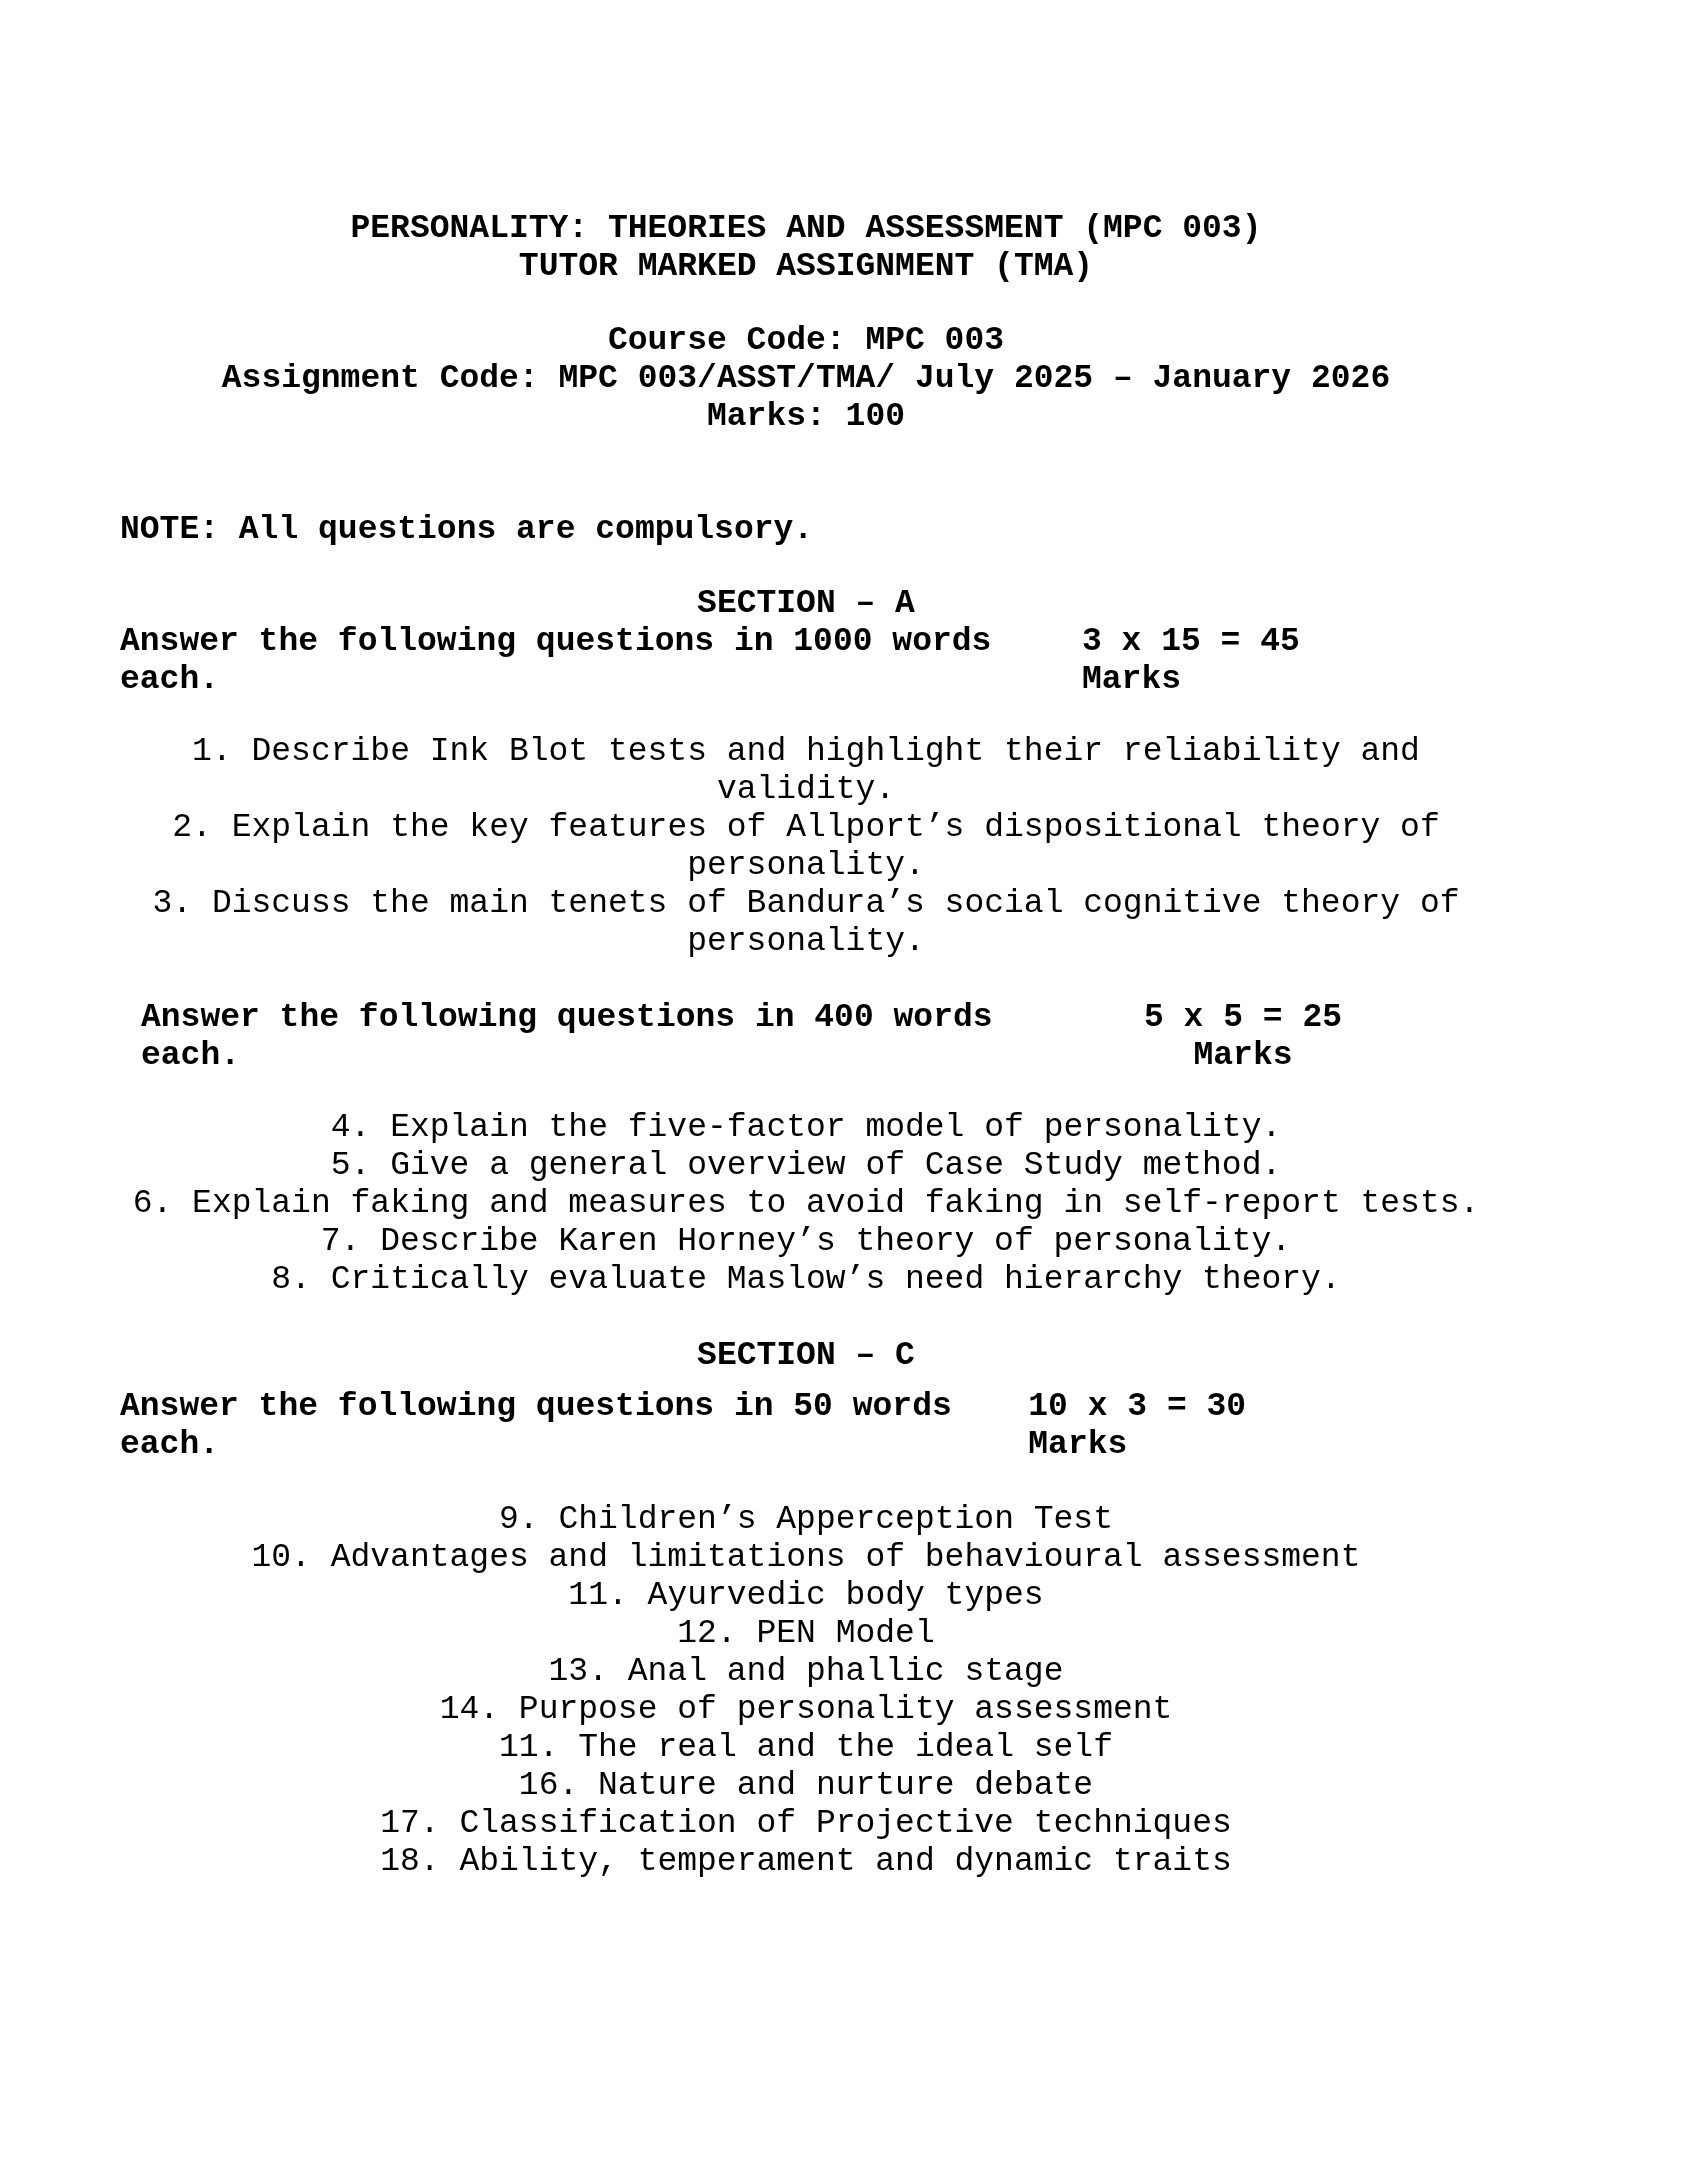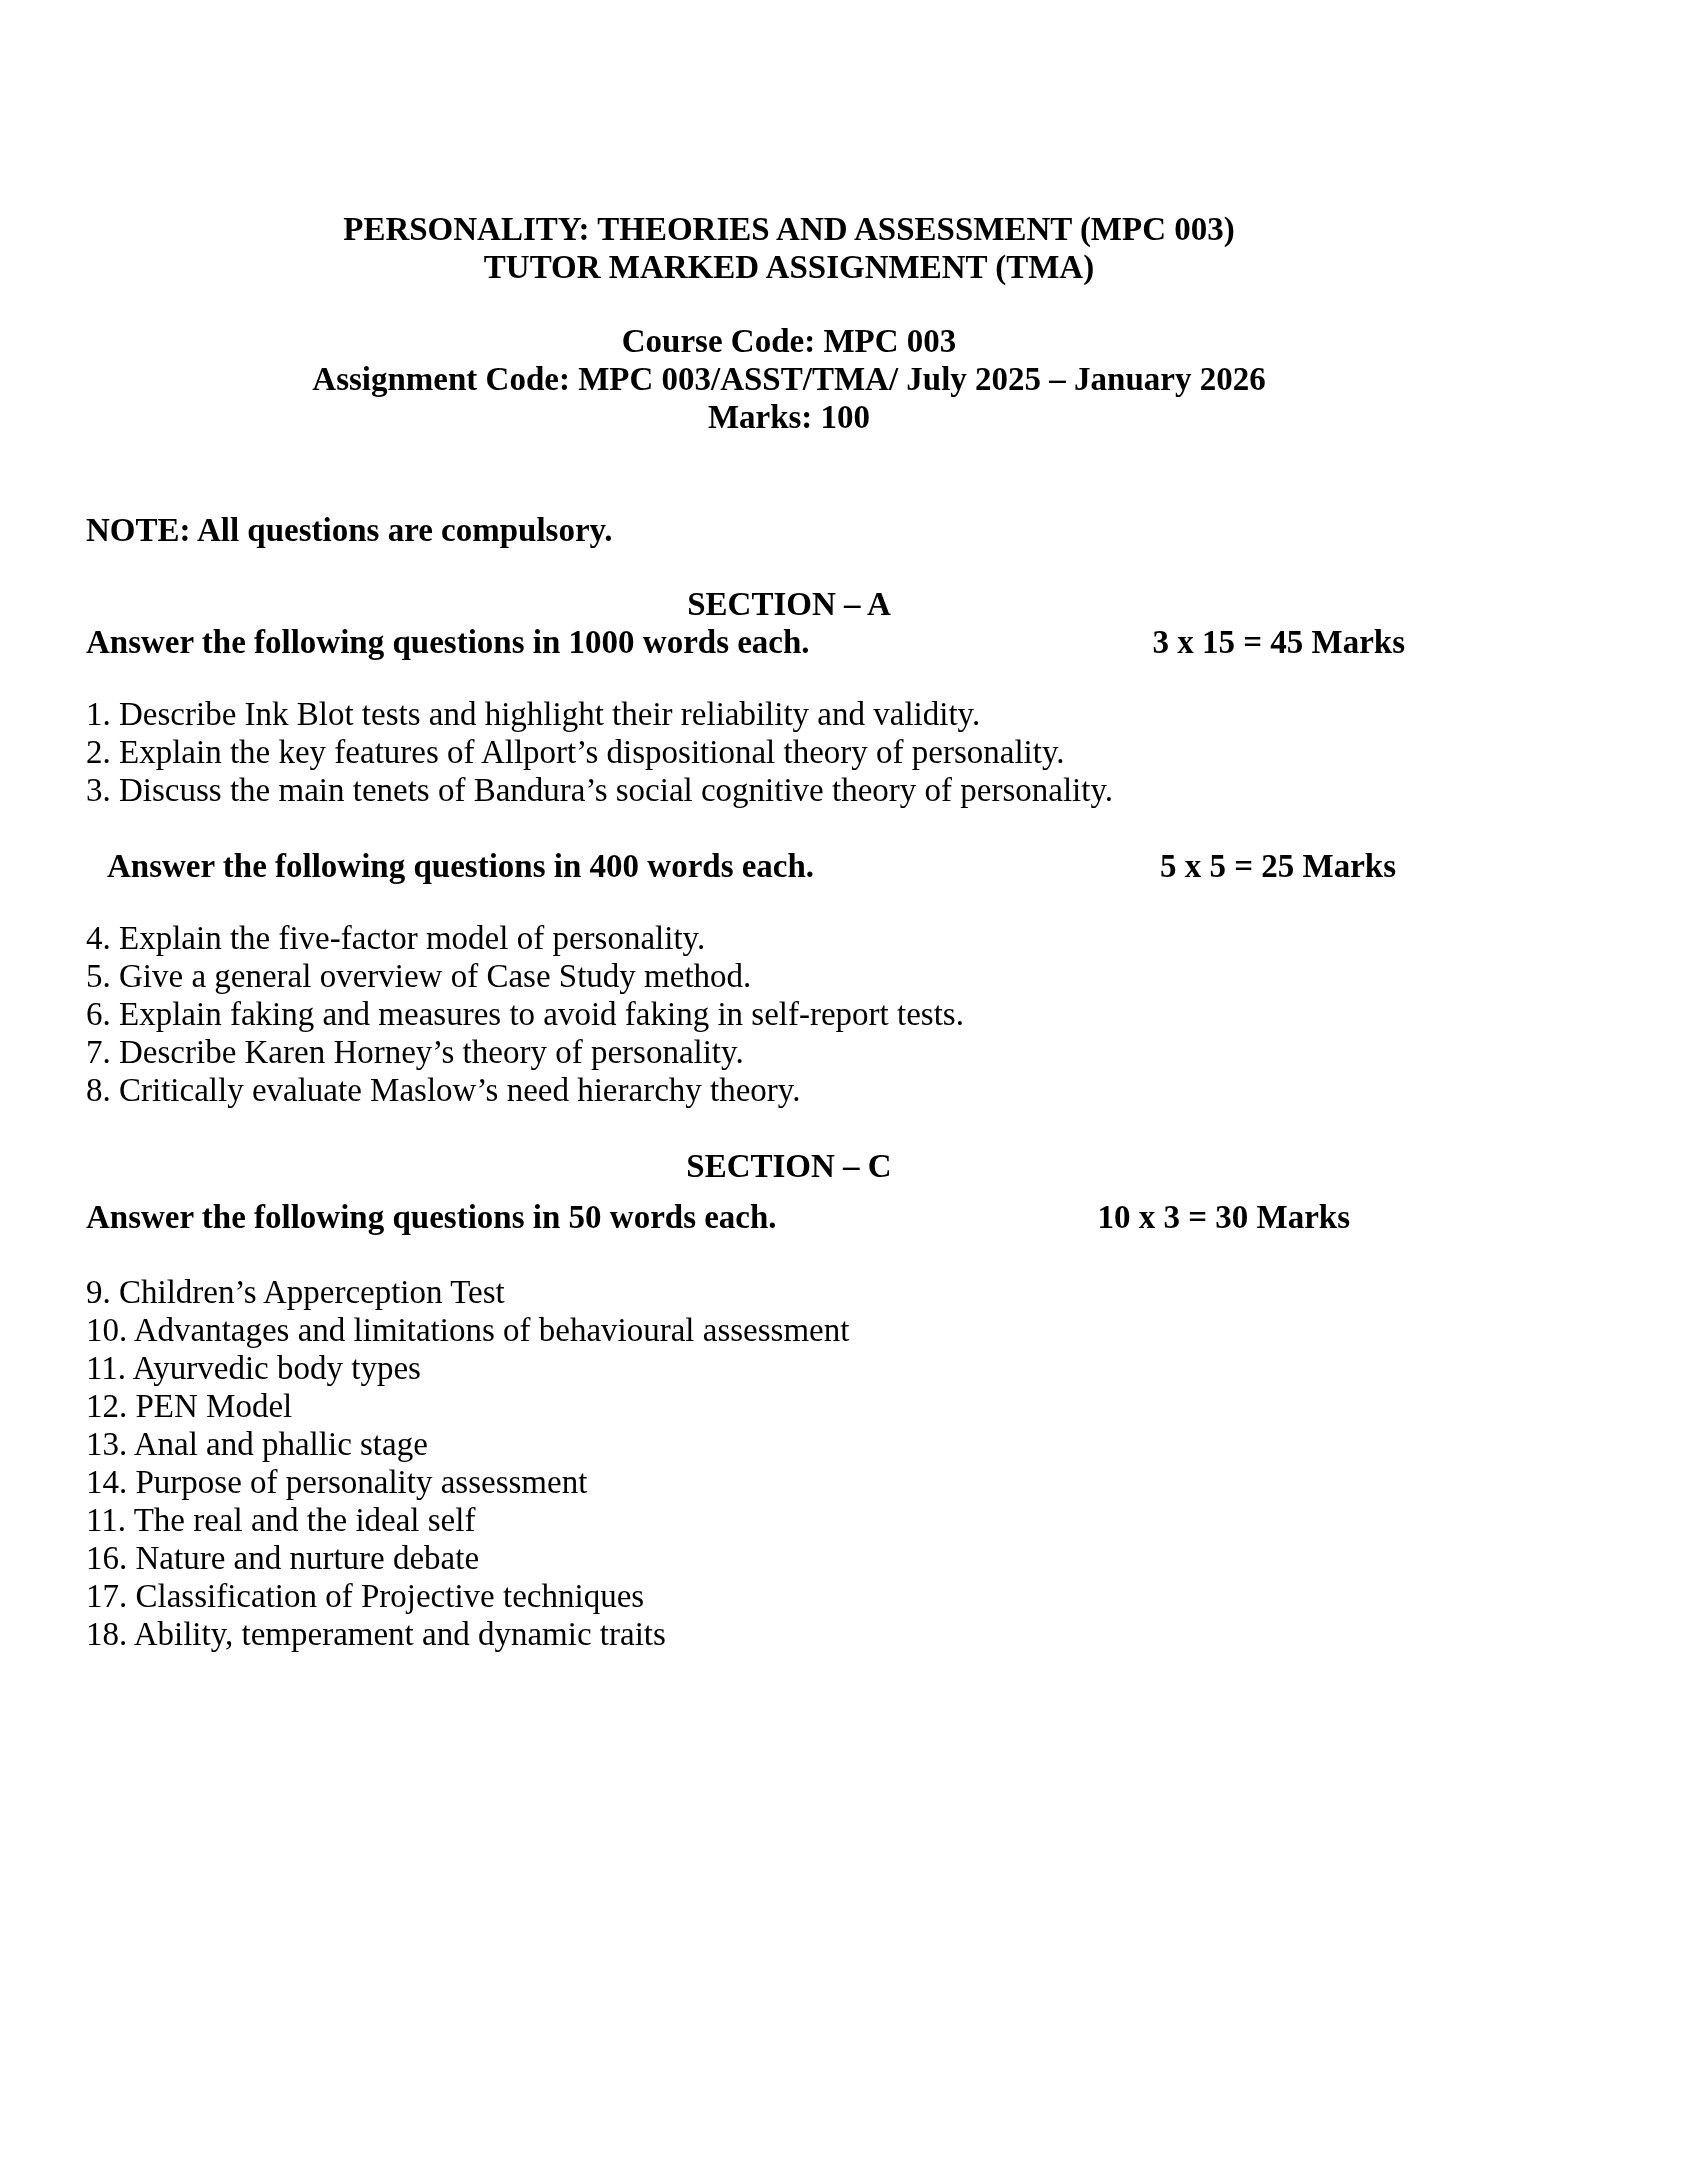--- a/index.html
+++ b/index.html
@@ -10,21 +10,22 @@
   body {
     width: 1687px;
     height: 2183px;
     font-family: "Liberation Serif", "DejaVu Serif", serif;
     font-size: 33px;
     line-height: 38px;
     color: #000000;
     position: relative;
   }
   .content {
-    padding: 210px 195px 0 86px;
+    padding: 210px 195px 0 120px;
+    font-family: Liberation Mono, monospace;
   }
   .title-block {
     text-align: center;
     font-weight: bold;
     margin-bottom: 36px;
   }
   .codes-block {
     text-align: center;
     font-weight: bold;
     margin-bottom: 75px;
@@ -40,21 +41,21 @@
   .instr-row {
     display: flex;
     justify-content: space-between;
     font-weight: bold;
   }
   .instr-row.indent-b { padding-left: 21px; }
   .marks-a { margin-right: 87px; }
   .marks-b { margin-right: 96px; text-align: center; }
   .marks-c { margin-right: 142px; }
   .gap-after-instr { margin-bottom: 34px; gap: 12px; }
-  .qlist { margin-bottom: 38px; }
+  .qlist { margin-bottom: 38px; text-align: center; }
   .q { white-space: pre-wrap; }
   .heading-gap-b { margin-bottom: 4.6px; }
   .heading-gap-c { margin-bottom: 13px; }
   .instr-c-gap { margin-bottom: 37px; }
 </style>
 </head>
 <body>
 
 <div class="content">
 

